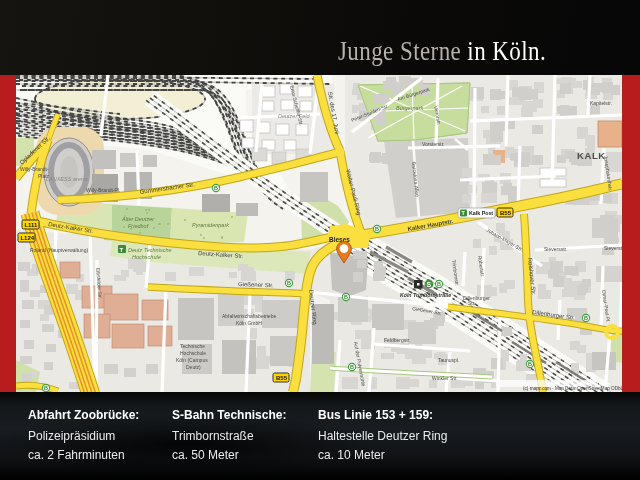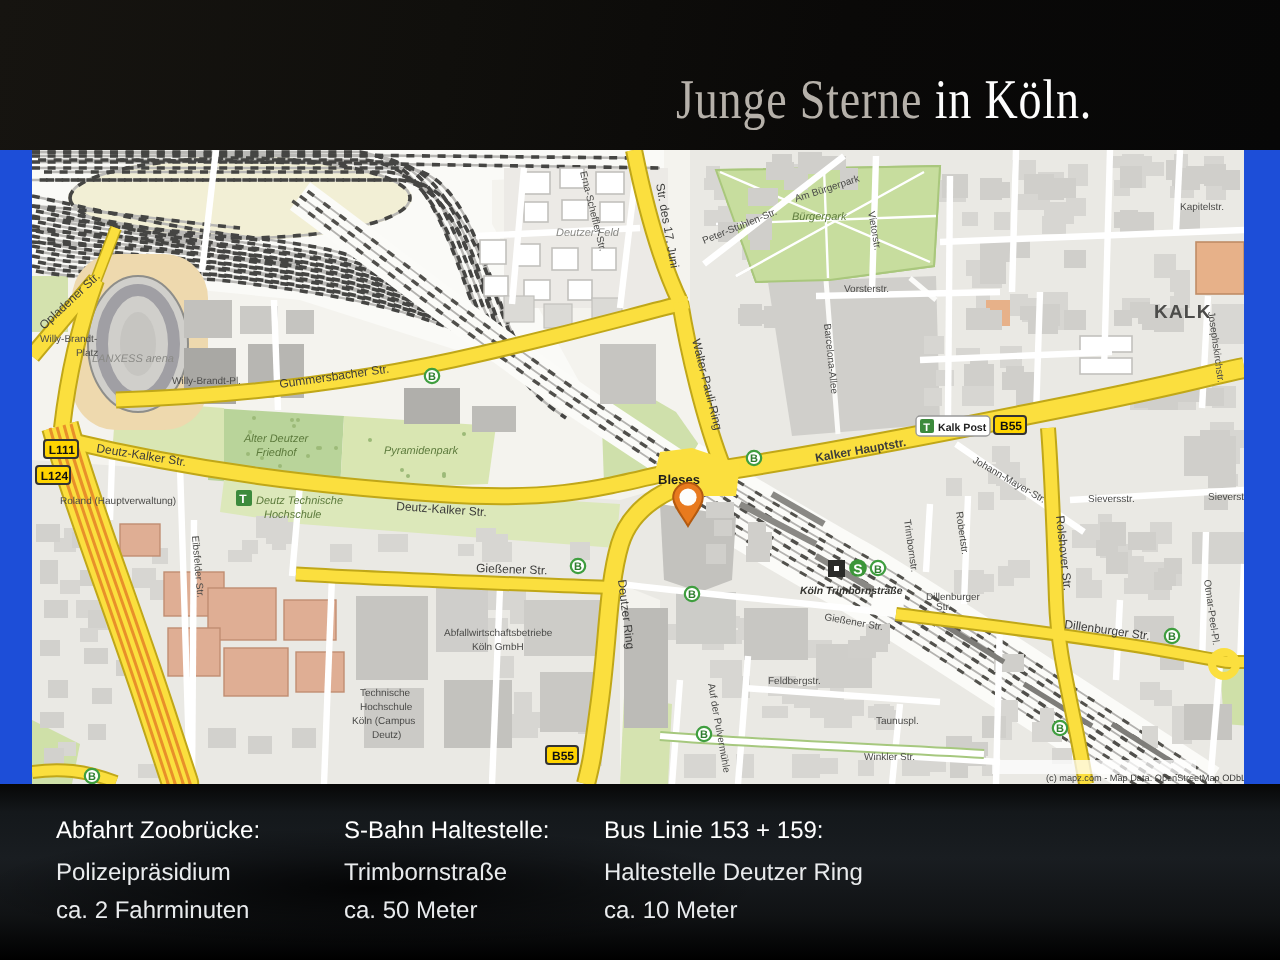--- a/index.html
+++ b/index.html
@@ -1,18 +1,18 @@
 <!DOCTYPE html>
 <html><head><meta charset="utf-8"><style>
 html,body{margin:0;padding:0;width:640px;height:480px;overflow:hidden;background:#000}
-#stage{position:relative;width:640px;height:480px;background:#1d4ed8;font-family:"Liberation Sans",sans-serif}
+#stage{position:relative;width:640px;height:480px;background:#b91c1c;font-family:"Liberation Sans",sans-serif}
 #title{position:absolute;left:338px;top:35px;white-space:nowrap;font-family:"Liberation Serif",serif;font-size:28px;letter-spacing:.5px;transform:scaleX(.822);transform-origin:0 50%;color:#b6b1aa}
 #title b{font-weight:normal;color:#fdfdfd}
 .col{position:absolute;top:406px;white-space:nowrap;color:#e9ebed;font-size:12px;line-height:19.5px}
-.col .h{font-weight:normal;color:#fff;display:block;margin-bottom:1px}
+.col .h{font-weight:bold;color:#fff;display:block;margin-bottom:1px}
 svg text{font-family:"Liberation Sans",sans-serif}
 .rn{fill:#3d3d3b;font-size:6px}
 .rs{fill:#4a4a48;font-size:5px}
 .gn{fill:#5c7a3c;font-size:5.5px;font-style:italic}
 .it{fill:#8a8a86;font-size:5.5px;font-style:italic}
 </style></head>
 <body>
 <div id="stage">
 
 <div style="position:absolute;left:0;top:0;width:640px;height:75px;background:linear-gradient(100deg,#161410 0%,#100f0c 35%,#0a0908 65%,#070707 100%)"></div>
@@ -815,16 +815,16 @@
 <circle cx="344" cy="248.6" r="4.3" fill="#fdfdfb"></circle>
 
 <rect x="496" y="380" width="102" height="7" fill="#ffffff" opacity="0.72"></rect>
 <text x="523" y="390.4" font-size="4.6" fill="#3a3a38">(c) mapz.com - Map Data: OpenStreetMap ODbL</text>
 </svg>
 
 <div style="position:absolute;left:0;top:392px;width:640px;height:88px;background:radial-gradient(ellipse 270px 42px at 185px 52px, rgba(0,0,0,.8), rgba(0,0,0,0) 72%),linear-gradient(180deg,#070707 0%,#14181b 16%,#191d21 42%,#101214 75%,#000 100%)"></div>
 
 <div class="col" style="left:28px"><span class="h">Abfahrt Zoobrücke:</span>Polizeipräsidium<br>ca. 2 Fahrminuten</div>
 
-<div class="col" style="left:172px"><span class="h">S-Bahn Haltestelle:</span>Trimbornstraße<br>ca. 50 Meter</div>
-
-<div class="col" style="left:302px"><span class="h">Bus Linie 153 + 159:</span>Haltestelle Deutzer Ring<br>ca. 10 Meter</div>
+<div class="col" style="left:172px"><span class="h">S-Bahn Technische:</span>Trimbornstraße<br>ca. 50 Meter</div>
+
+<div class="col" style="left:318px"><span class="h">Bus Linie 153 + 159:</span>Haltestelle Deutzer Ring<br>ca. 10 Meter</div>
 
 </div>
 </body></html>

